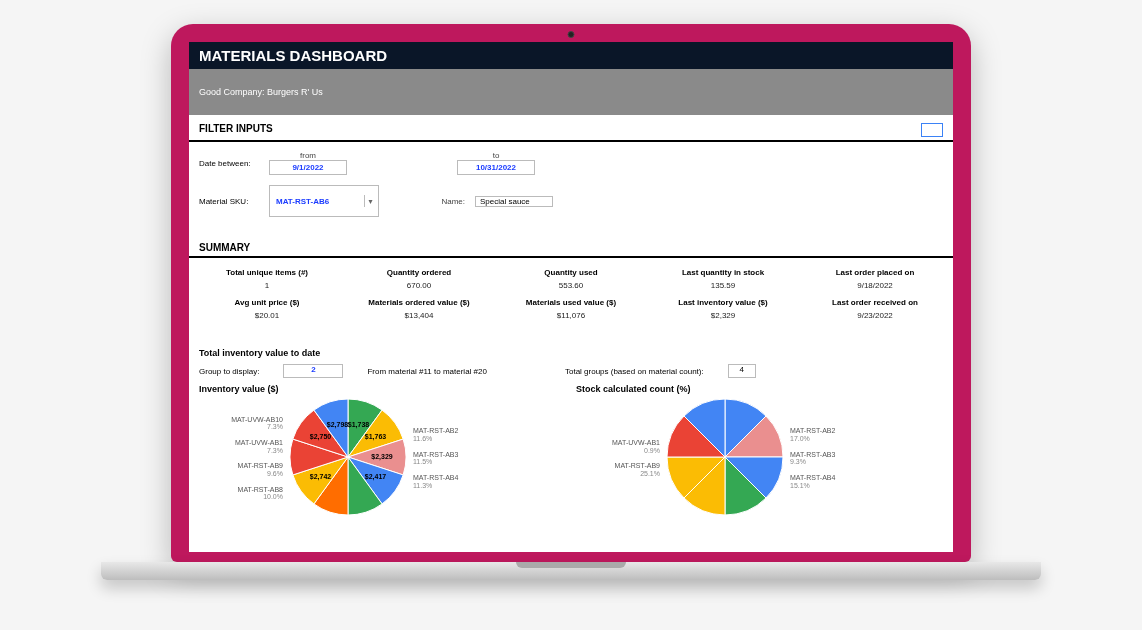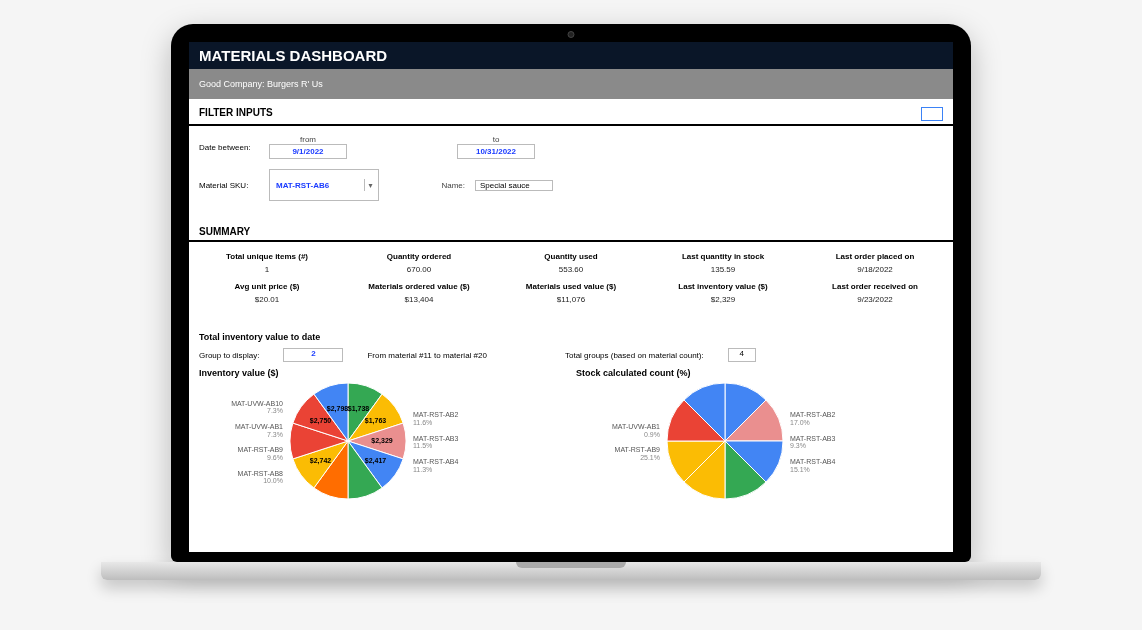--- a/index.html
+++ b/index.html
@@ -12,21 +12,21 @@
     overflow: hidden;
   }
   .laptop {
     position: absolute;
     left: 50%;
     top: 48%;
     transform: translate(-50%, -50%);
     width: 800px;
   }
   .bezel {
-    background: #000000;
+    background: #be185d;
     border-radius: 22px 22px 6px 6px;
     padding: 18px 18px 10px 18px;
     box-shadow: 0 10px 30px rgba(0,0,0,0.25);
     position: relative;
   }
   .camera {
     position: absolute;
     top: 7px; left: 50%;
     transform: translateX(-50%);
     width: 7px; height: 7px;
@@ -62,21 +62,21 @@
     background: #0a1628;
     color: #fff;
     font-weight: bold;
     font-size: 15px;
     padding: 5px 10px;
   }
   .subhdr {
     background: #8a8a8a;
     color: #fff;
     font-size: 9px;
-    padding: 10px 10px;
+    padding: 18px 10px;
   }
   .section-title {
     font-weight: bold;
     font-size: 10px;
     padding: 8px 10px 3px 10px;
     border-bottom: 2px solid #000;
     margin-bottom: 6px;
     display: flex;
     justify-content: space-between;
   }

